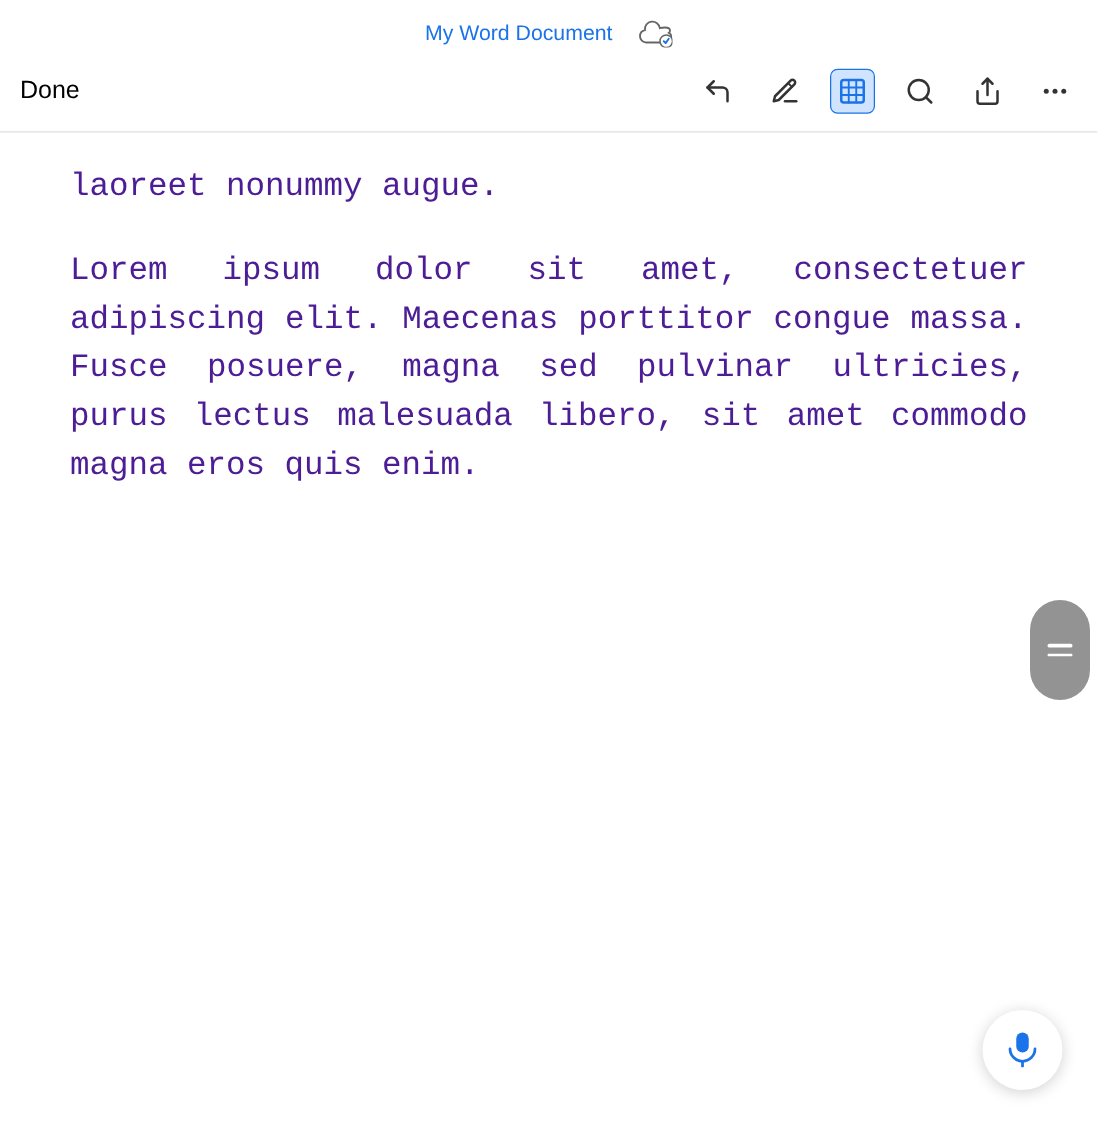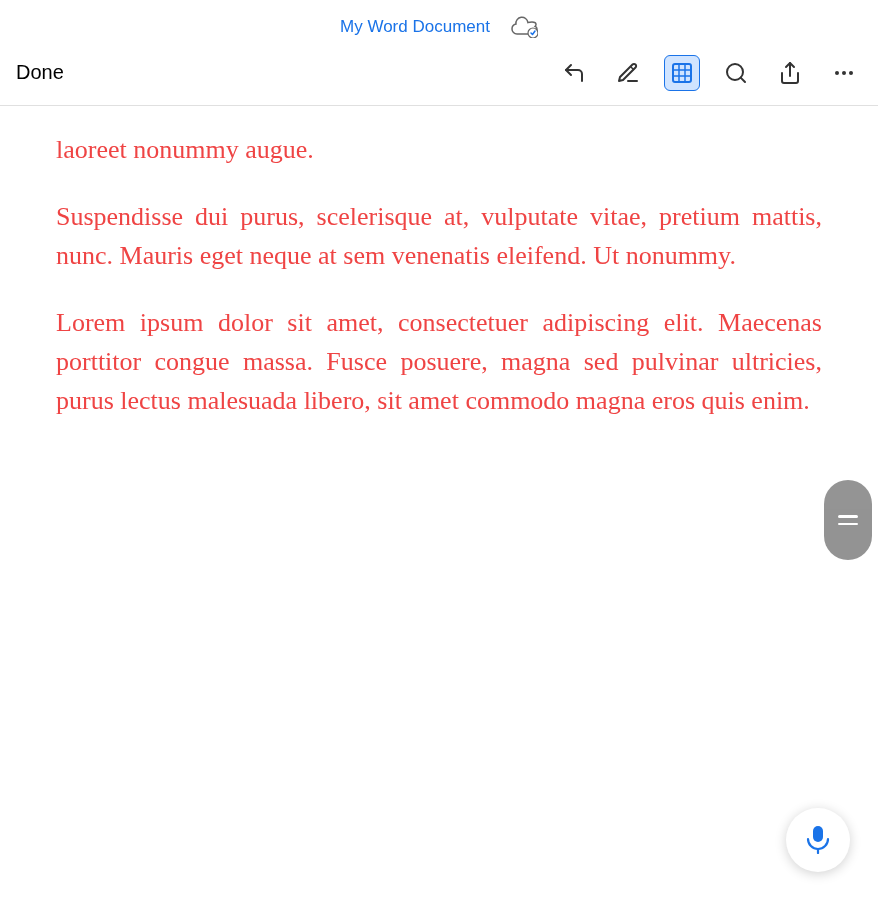--- a/index.html
+++ b/index.html
@@ -94,22 +94,22 @@
     .toolbar-icon svg {
       width: 24px;
       height: 24px;
     }
 
     
     .doc-content {
       padding: 24px 56px 24px 56px;
       font-size: 26px;
       line-height: 1.5;
-      color: #ef4444;
-      font-family: Liberation Serif, serif;
+      color: #4c1d95;
+      font-family: Liberation Mono, monospace;
       text-align: justify;
       overflow: hidden;
     }
 
     .doc-para {
       margin-bottom: 28px;
     }
 
     .doc-para:last-child {
       margin-bottom: 0;
@@ -231,21 +231,20 @@
         <circle cx="5" cy="12" r="2"></circle>
         <circle cx="12" cy="12" r="2"></circle>
         <circle cx="19" cy="12" r="2"></circle>
       </svg>
     </div>
   </div>
 </div>
 
 <div class="doc-content">
   <p class="doc-para">laoreet nonummy augue.</p>
-  <p class="doc-para">Suspendisse dui purus, scelerisque at, vulputate vitae, pretium mattis, nunc. Mauris eget neque at sem venenatis eleifend. Ut nonummy.</p>
   <p class="doc-para">Lorem ipsum dolor sit amet, consectetuer adipiscing elit. Maecenas porttitor congue massa. Fusce posuere, magna sed pulvinar ultricies, purus lectus malesuada libero, sit amet commodo magna eros quis enim.</p>
 </div>
 
 <div class="scroll-handle">
   <div class="scroll-handle-lines">
     <div class="scroll-handle-line"></div>
     <div class="scroll-handle-line"></div>
   </div>
 </div>
 

